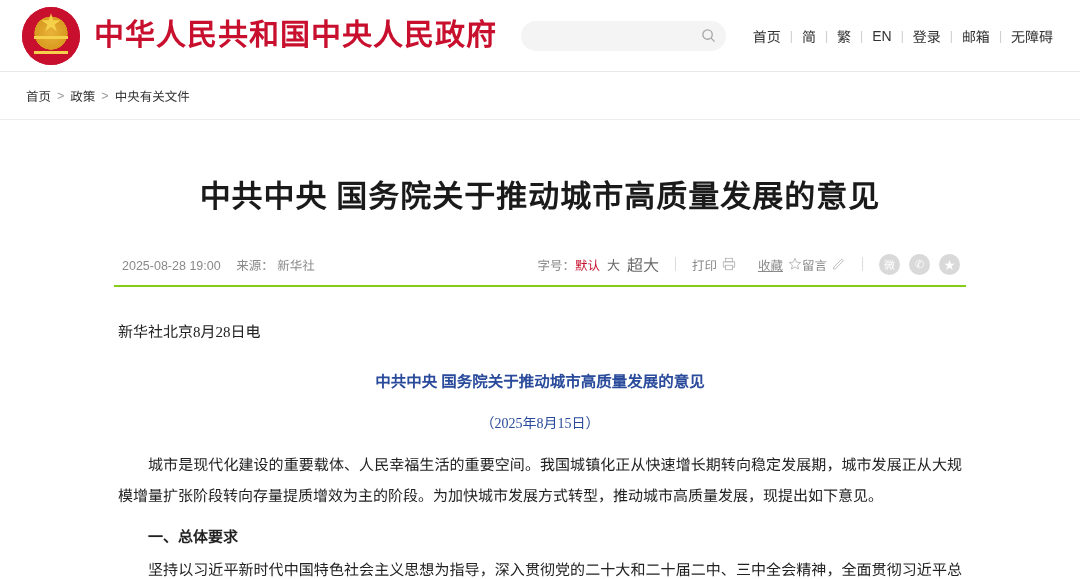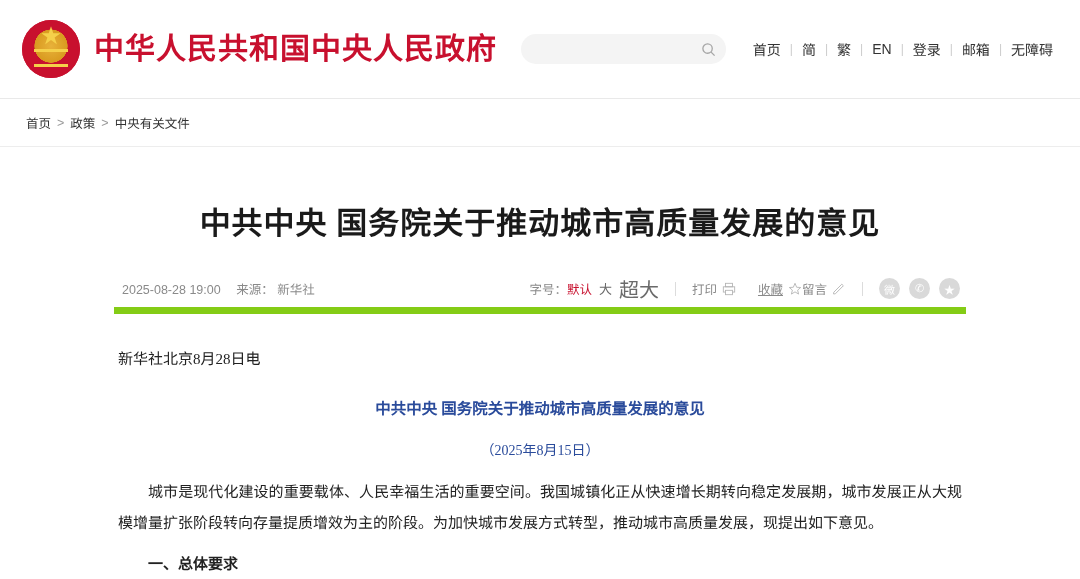--- a/index.html
+++ b/index.html
@@ -10,21 +10,21 @@
   body {
     width: 1080px;
     height: 579px;
     overflow: hidden;
     font-family: "Liberation Sans", sans-serif;
     color: #222;
   }
 
   
   .header {
-    height: 99px;
+    height: 72px;
     display: flex;
     align-items: center;
     padding: 0 0 0 0;
     box-sizing: border-box;
     border-bottom: 1px solid #e9e9e9;
     background: #fff;
   }
   .brand {
     display: flex;
     align-items: center;
@@ -161,39 +161,39 @@
     color: #1a1a1a;
     letter-spacing: 1px;
     font-family: "Liberation Serif", serif;
     line-height: 1.3;
   }
   .meta-bar {
     margin-top: 26px;
     height: 44px;
     display: flex;
     align-items: center;
-    border-bottom: 7px solid #84cc16;
+    border-bottom: 2px solid #84cc16;
     font-size: 12.5px;
     color: #8a8a8a;
     padding: 0 6px 0 8px;
     box-sizing: border-box;
   }
   .meta-left { white-space: nowrap; }
   .meta-left .src-name { color: #8a8a8a; }
   .meta-center {
     margin-left: auto;
     display: flex;
     align-items: center;
     gap: 0;
     white-space: nowrap;
   }
   .fontsize-group { display: flex; align-items: center; gap: 7px; }
   .fs-default { color: #c8102e; }
   .fs-big { font-size: 13px; color: #6a6a6a; }
-  .fs-huge { font-size: 20px; color: #6a6a6a; }
+  .fs-huge { font-size: 16px; color: #6a6a6a; }
   .vsep {
     width: 1px;
     height: 14px;
     background: #dcdcdc;
     margin: 0 16px;
     display: inline-block;
   }
   .tool { display: flex; align-items: center; gap: 5px; color: #8a8a8a; }
   .tool svg { opacity: .65; }
   .meta-right {

